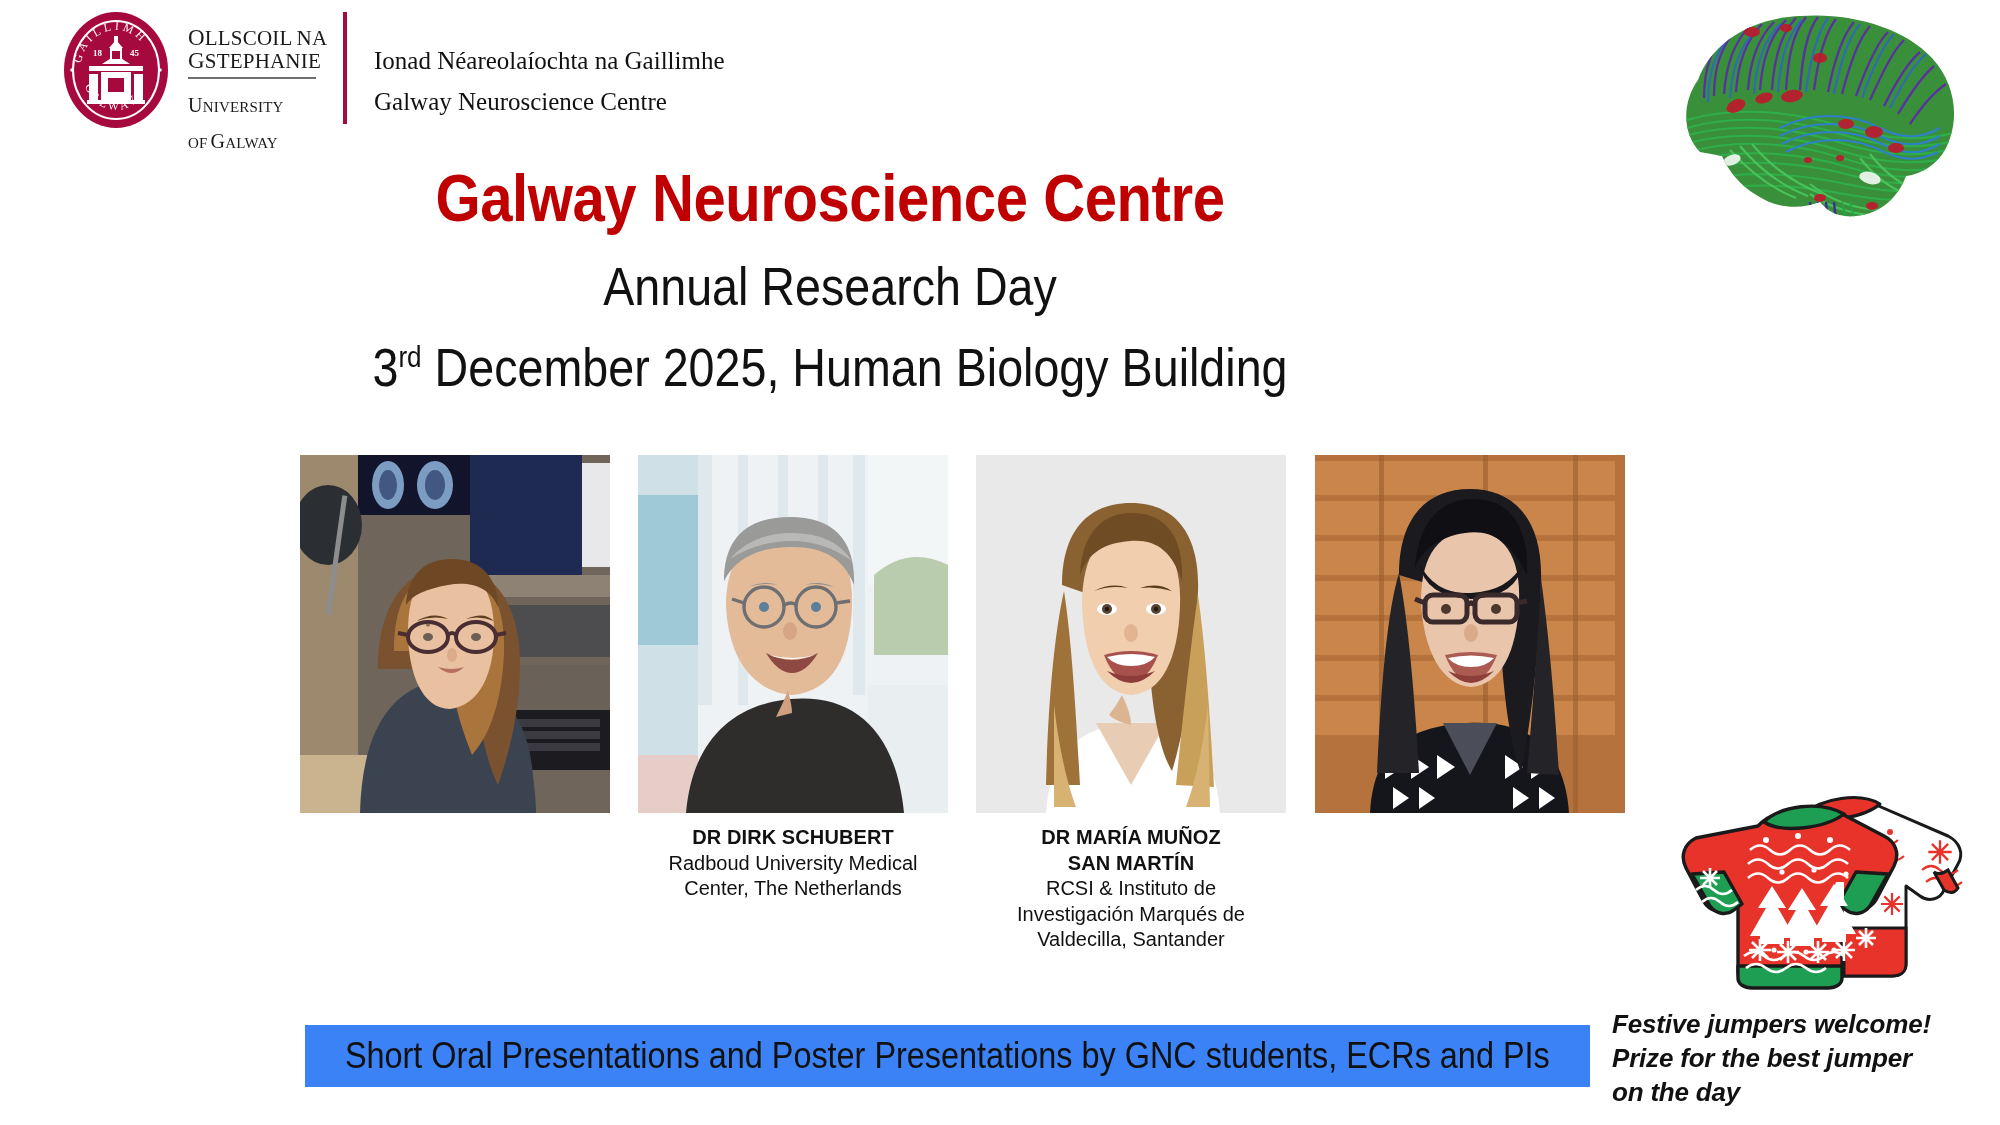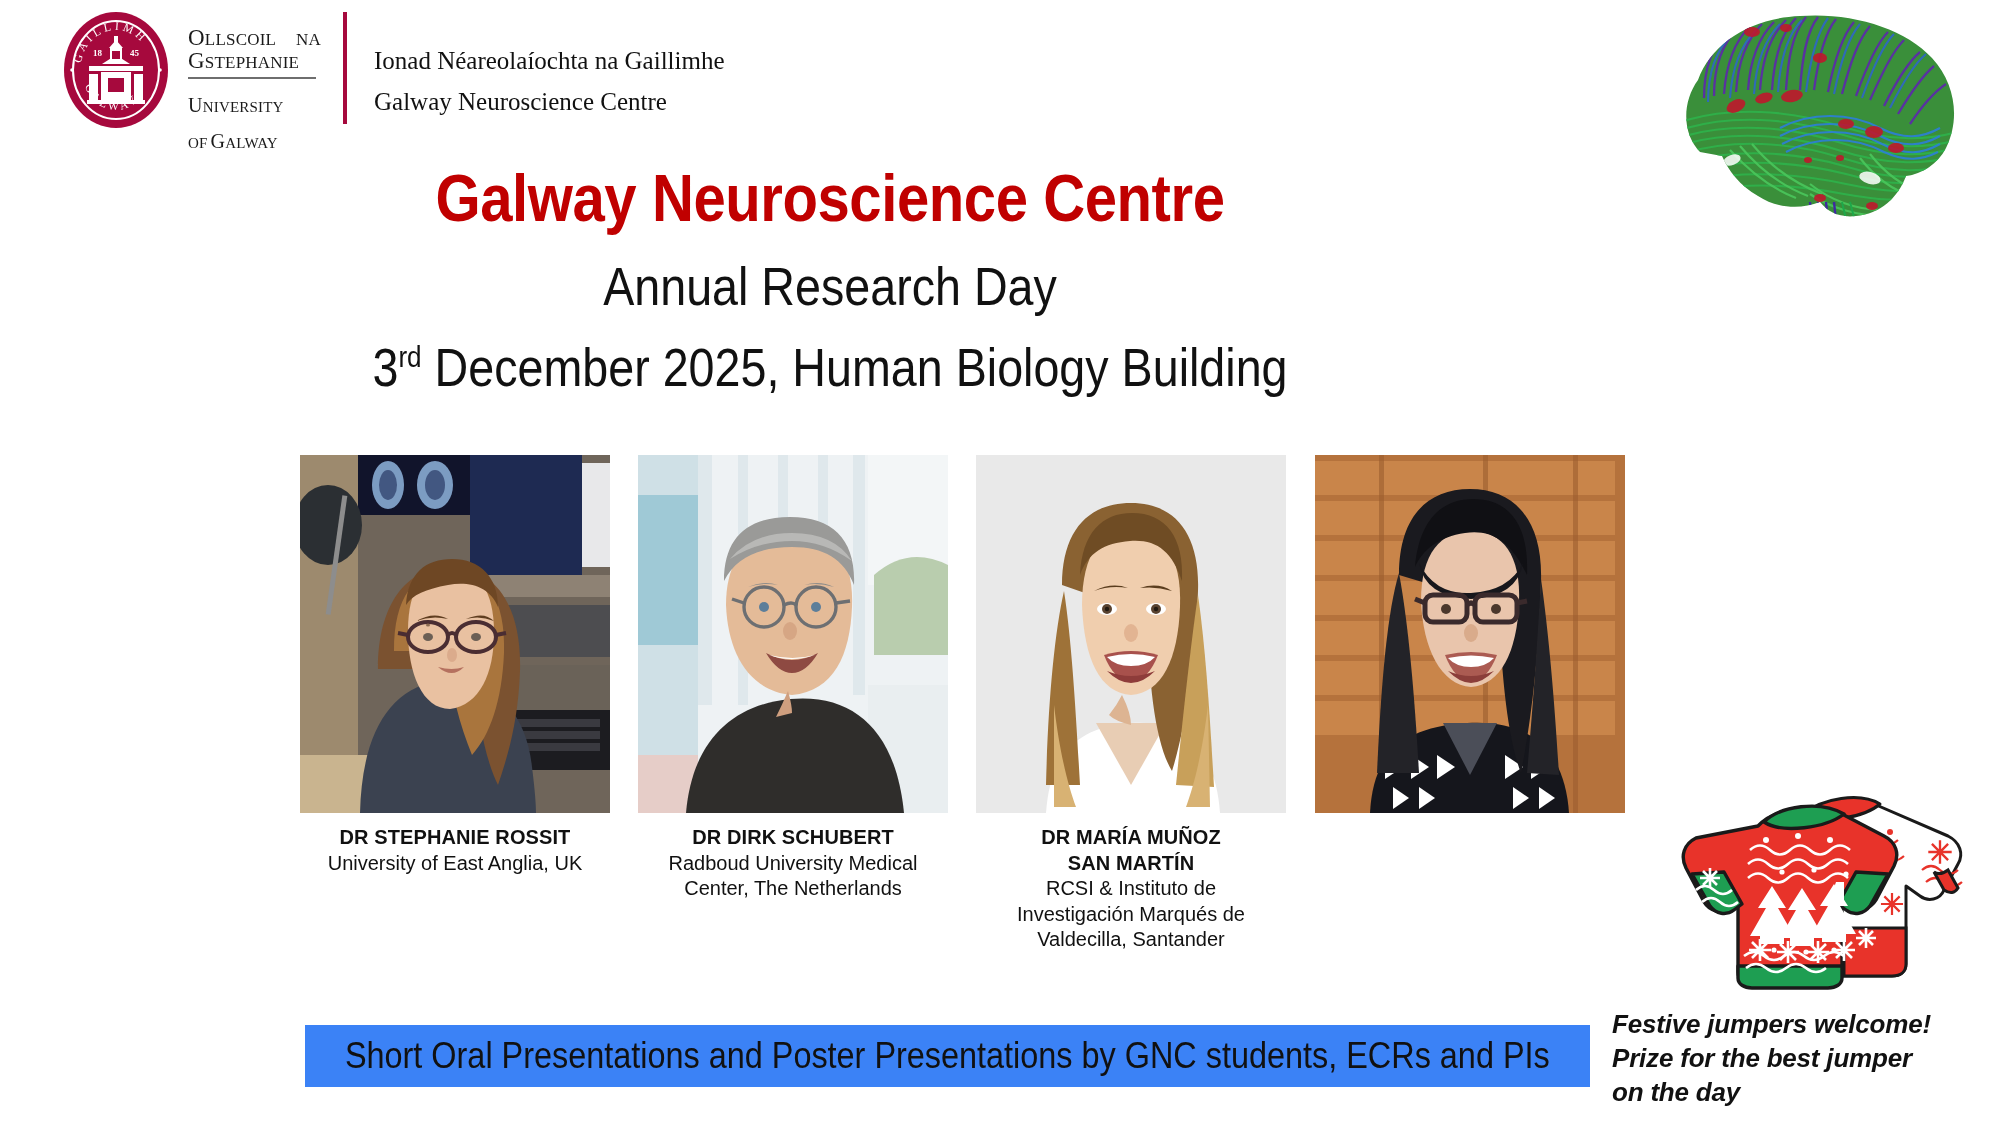--- a/index.html
+++ b/index.html
@@ -11,21 +11,21 @@
   }
 
   
   .header { position:absolute; left:0; top:0; width:880px; height:136px; }
   .crest { position:absolute; left:56px; top:10px; width:120px; height:120px; }
   .uni-wordmark {
     position:absolute; left:188px; top:26px; width:140px;
     font-family:"Liberation Serif", serif; color:#1a1a1a; line-height:1.02;
   }
   .uni-wordmark .l1 { font-size:23px; letter-spacing:.2px; white-space:nowrap; }
-  .uni-wordmark .l1 .sm { font-size:17px; }
+  .uni-wordmark .l1 .sm { font-size:21px; }
   .uni-wordmark .rule { height:2px; background:#6e6e6e; margin:4px 0 5px 0; width:128px; }
   .uni-wordmark .l2 { font-size:20px; letter-spacing:.2px; white-space:nowrap;margin-top:16px; }
   .uni-wordmark .l2 .sm { font-size:15px; }
   .vbar { position:absolute; left:343px; top:12px; width:4px; height:112px; background:#a6093d; }
   .centre-name {
     position:absolute; left:374px; top:34px;
     font-family:"Liberation Serif", serif; font-size:25px; color:#111; line-height:1.62;
     white-space:nowrap;
     margin-top:7px;
   }
@@ -115,21 +115,21 @@
         <rect x="52" y="68" width="16" height="14"></rect>
         <rect x="56" y="41" width="8" height="8"></rect>
       </g>
       <text x="37" y="46" fill="#ffffff" font-family="Liberation Serif, serif" font-size="9" font-weight="bold">18</text>
       <text x="74" y="46" fill="#ffffff" font-family="Liberation Serif, serif" font-size="9" font-weight="bold">45</text>
     </svg>
   </div>
 
   <div class="uni-wordmark">
     <div class="l1">
-      <span>O</span><span class="sm">LLSCOIL</span><span class="sm" style="margin-left:20px">NA</span>
+      <span>O</span><span class="sm">LLSCOIL</span><span class="sm" style="margin-left:4px">NA</span>
     </div>
     <div class="l1">
       <span>G</span><span class="sm">STEPHANIE</span>
     </div>
     <div class="rule"></div>
     <div class="l2">
       <span>U</span><span class="sm">NIVERSITY</span>
     </div>
     <div class="l2">
       <span class="sm">OF</span><span style="margin-left:3px">G</span><span class="sm">ALWAY</span>
@@ -316,24 +316,20 @@
             <path d="M196 180 L206 178"></path>
         </g>
         <g fill="#6b5f55">
             <ellipse cx="128" cy="182" rx="5" ry="4"></ellipse>
             <ellipse cx="176" cy="182" rx="5" ry="4"></ellipse>
           </g>
         <path d="M138 212 q14 4 26 0 q-12 12 -26 0Z" fill="#b5715f"></path>
         <ellipse cx="152" cy="200" rx="5" ry="7" fill="#dbab8c"></ellipse>
         <ellipse cx="128" cy="170" rx="2" ry="1.6" fill="#8c6b52"></ellipse>
       </svg>
-    </div>
-    <div class="cap">
-      <div class="nm">DR STEPHANIE ROSSIT</div>
-      <div class="af">University of East Anglia, UK</div>
     </div>
   </div>
 
   <div class="speaker" style="left:338px">
     <div class="photo">
       <svg viewBox="0 0 310 358" preserveAspectRatio="none">
         <rect width="310" height="358" fill="#eef2f4"></rect>
         <rect x="0" y="0" width="60" height="358" fill="#cfe0e6"></rect>
         <rect x="0" y="40" width="60" height="150" fill="#9fc9d6"></rect>
         <g fill="#dfe8ec">

